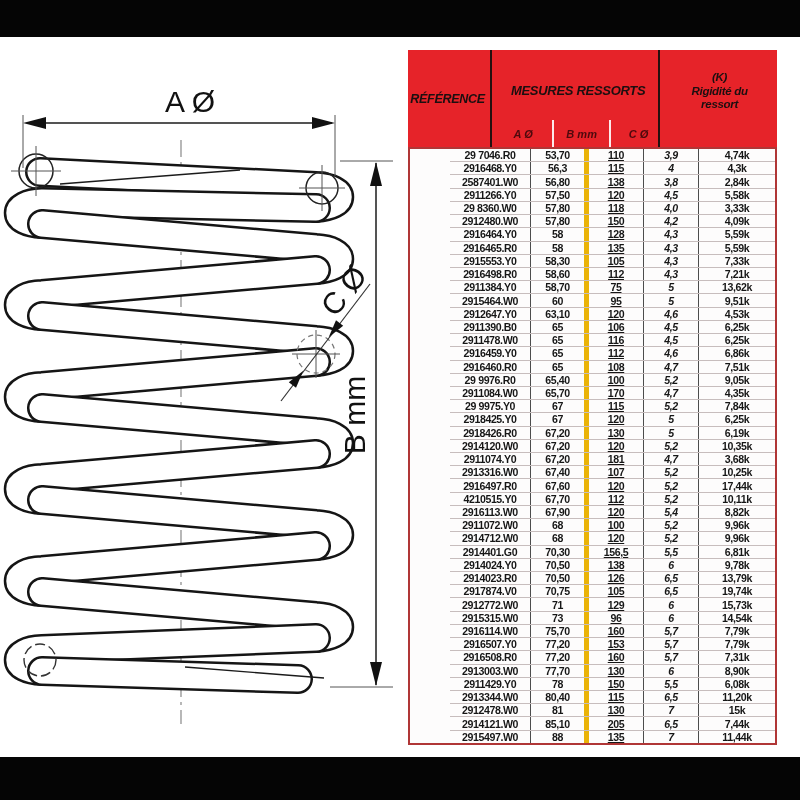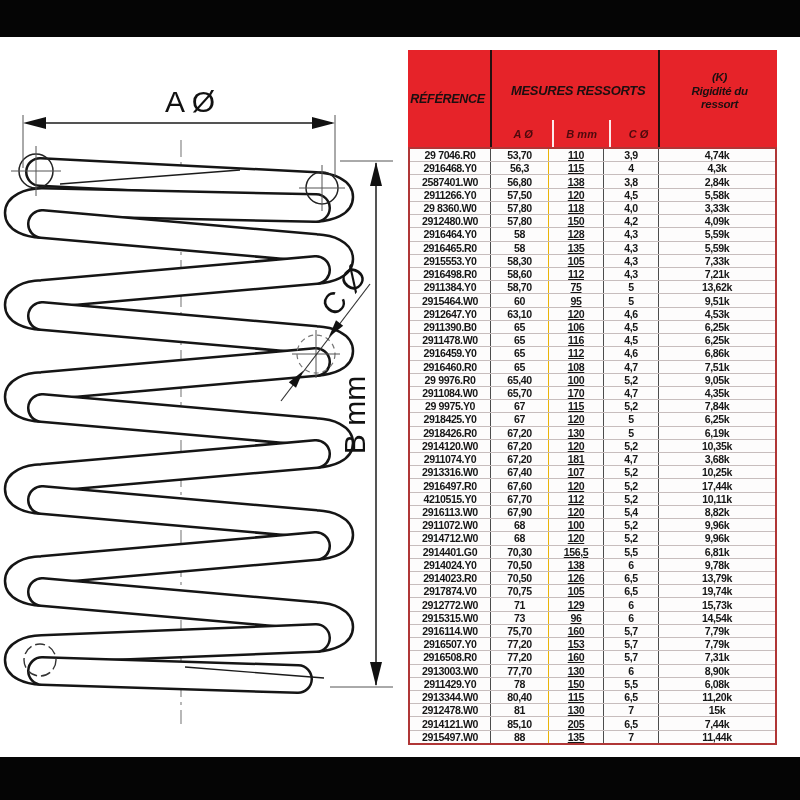--- a/index.html
+++ b/index.html
@@ -26,28 +26,28 @@
   #th-sub{height:27px;display:flex;}
   .subcell{flex:1;display:flex;align-items:center;justify-content:center;
           font-size:11px;font-style:italic;font-weight:700;color:#4e090d;}
   .subcell + .subcell{border-left:2px solid rgba(255,255,255,0.9);}
   #sub-a{width:58px;flex:none;} #sub-b{width:55px;flex:none;} #sub-c{width:55px;flex:none;}
   #th-k{width:119px;display:flex;flex-direction:column;align-items:center;justify-content:center;
         font-size:11.5px;line-height:13.5px;text-align:center;padding-bottom:14px;box-sizing:border-box;}
 
   #table-body{height:598px;border:2px solid #b03636;box-sizing:border-box;background:#fdfcfc;
         display:flex;flex-direction:column;}
-  .trow{flex:1;display:flex;min-height:0;}
+  .trow{flex:1;display:flex;min-height:0;margin-left:40px;}
   .trow:not(:last-child){border-bottom:1px solid #c7bdbd;}
   .tcell{display:flex;align-items:center;justify-content:center;box-sizing:border-box;
         font-weight:700;font-size:10.6px;letter-spacing:-0.4px;color:#161616;overflow:hidden;}
   .c0{width:81px;border-right:1px solid #4c4c4c;}
-  .c1{width:58px;border-right:1px solid #eab308;}
+  .c1{width:58px;border-right:5px solid #eab308;}
   .c2{width:55px;border-right:1px solid #4c4c4c;text-decoration:underline;}
-  .c3{width:55px;border-right:1px solid #4c4c4c;}
+  .c3{width:55px;border-right:1px solid #4c4c4c;font-style:italic;}
   .c4{flex:1;}
 
   
   .wire-out{fill:none;stroke:#151515;stroke-width:30;stroke-linecap:round;}
   .wire-in{fill:none;stroke:#ffffff;stroke-width:25;stroke-linecap:round;}
   .thinline{fill:none;stroke:#1b1b1b;stroke-width:1.5;}
   .xline{stroke:#555;stroke-width:1;}
   .dimtext{font-family:"Liberation Sans",sans-serif;font-size:30px;fill:#111;}
   .arrow{fill:#111;stroke:none;}
 </style>

